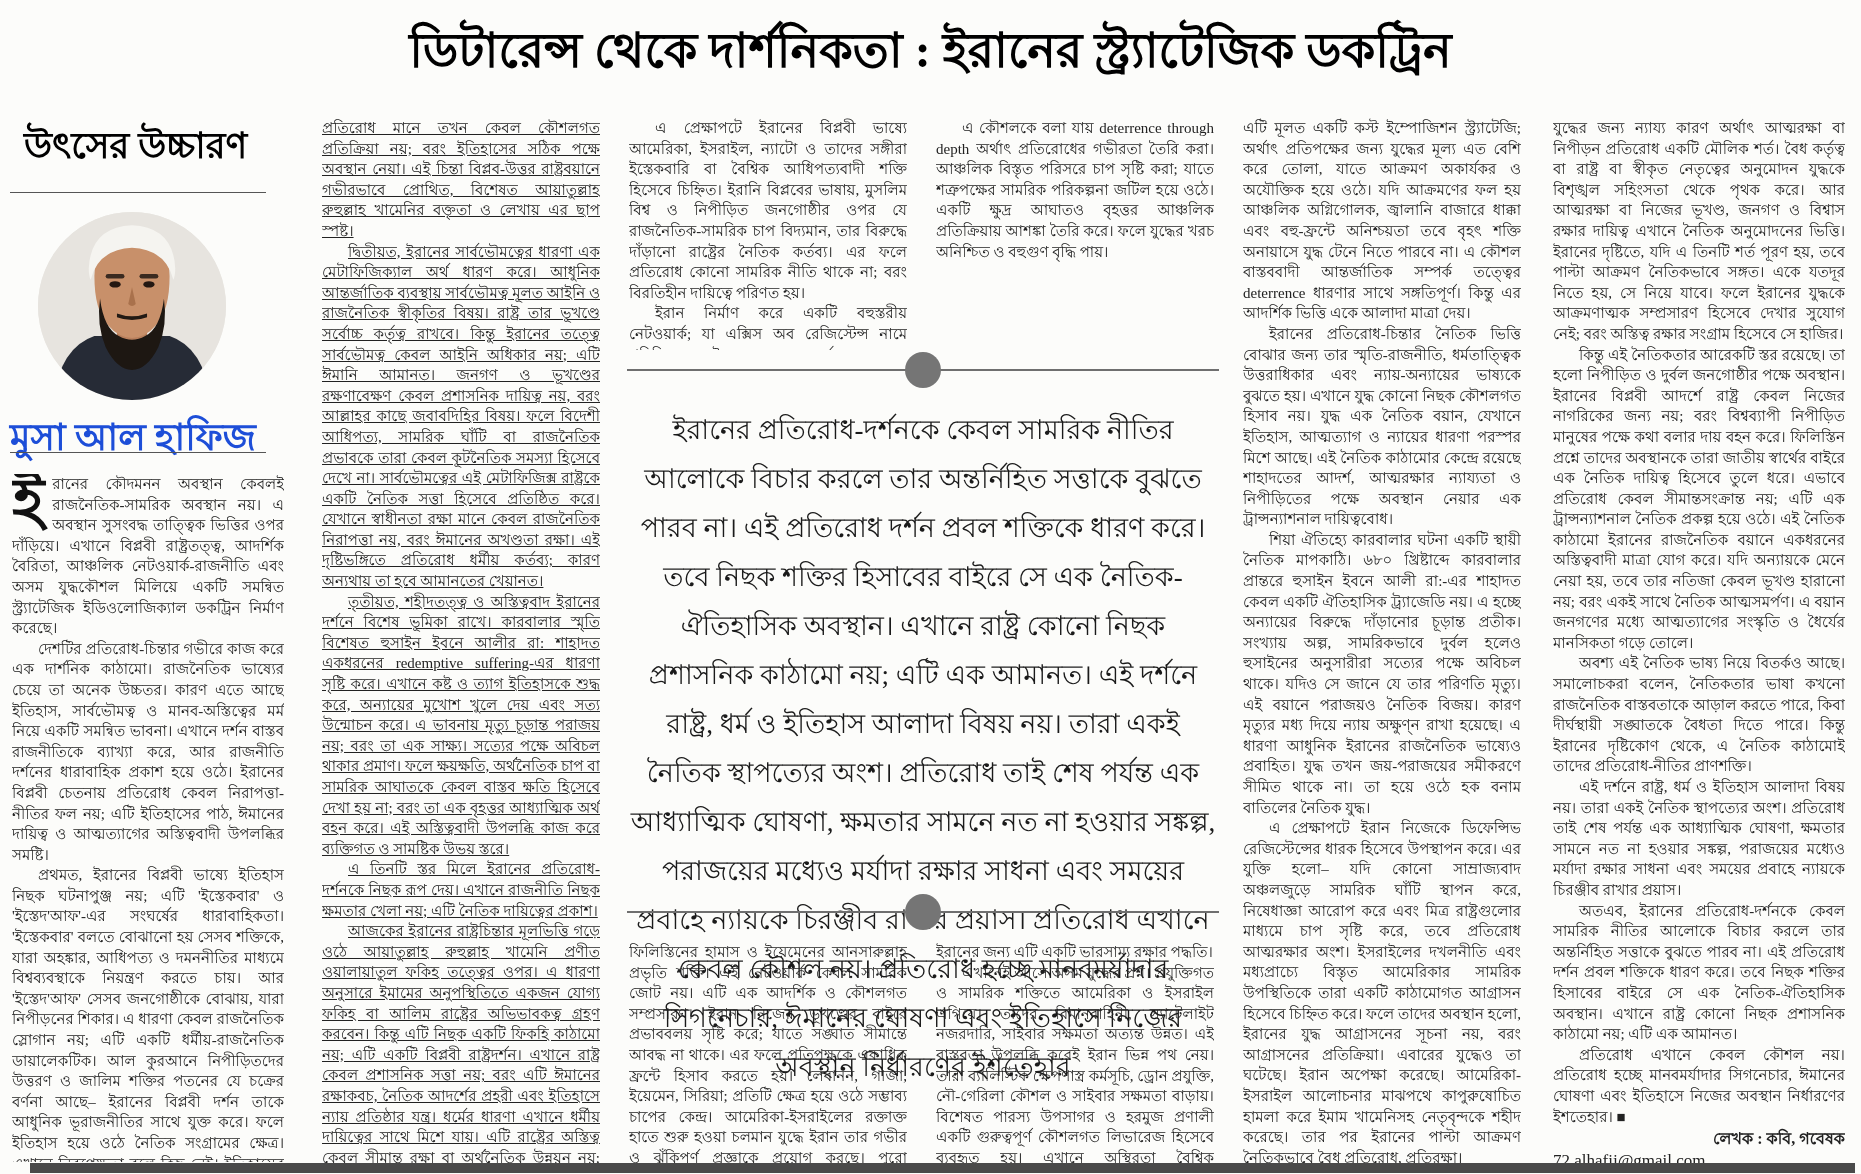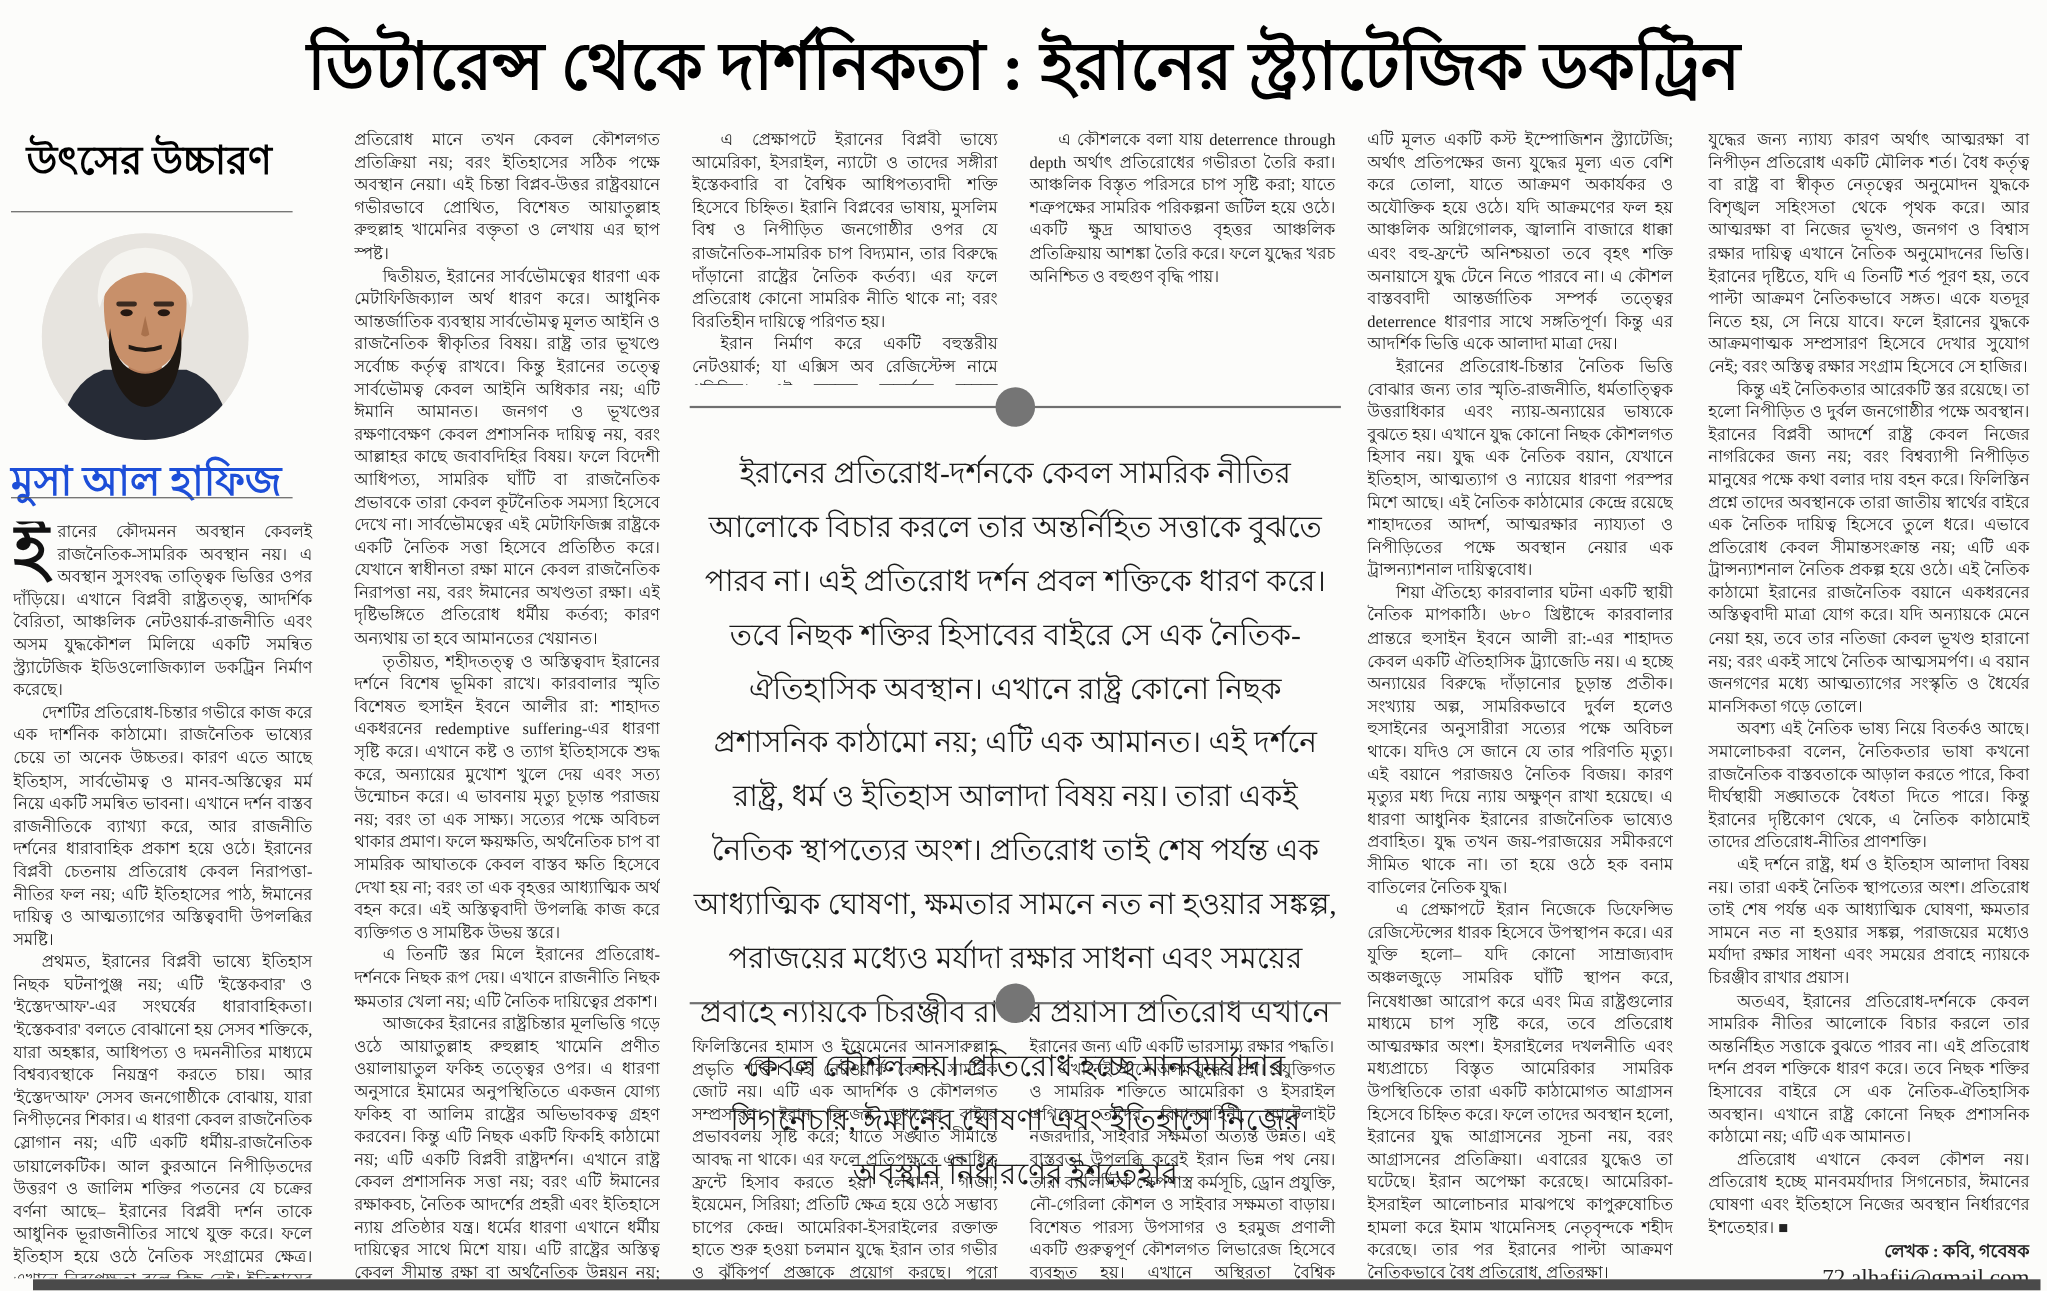--- a/index.html
+++ b/index.html
@@ -4,21 +4,21 @@
 <style>
   html,body{margin:0;padding:0;}
   body{
     width:1861px;height:1174px;position:relative;overflow:hidden;
     background:#fcfcfa;
     font-family:"Liberation Serif","DejaVu Serif",serif;
     color:#1b1b1b;
   }
   .headline{
     position:absolute;left:0;top:14px;width:1861px;text-align:center;
-    font-size:60px;font-weight:700;color:#000;letter-spacing:0px;
+    font-size:48px;font-weight:700;color:#000;letter-spacing:0px;
   }
   .col{position:absolute;overflow:hidden;text-align:justify;
        font-size:15px;line-height:20.6px;color:#222;}
   .col p{margin:0;padding:0;text-indent:26px;}
   .col p.noindent{text-indent:0;}
   .kicker{
     position:absolute;left:14px;top:118px;width:266px;
     font-size:36px;font-weight:700;color:#000;text-align:left;margin-left:10px;
   }
   .rule{position:absolute;height:1px;background:#555;}
@@ -39,21 +39,21 @@
   .pq-rule .line{position:absolute;left:0;right:0;top:17px;height:2px;background:#6f6f6f;}
   .pq-rule .dot{position:absolute;left:50%;top:0;width:36px;height:36px;margin-left:-18px;
     border-radius:50%;background:#757575;}
   .pq-text{
     margin-top:18px;text-align:center;font-size:27px;line-height:49px;
     color:#1a1a1a;font-weight:500;
   }
   .pq-bottom{position:absolute;bottom:0;left:0;right:0;}
   .credit{margin-top:6px;text-align:right;font-size:16px;line-height:24px;text-indent:0;}
   .credit .lbl{font-weight:700;}
-  .credit-email{text-align:right;font-size:21px;font-family:"Liberation Serif",serif;}
+  .credit-email{font-size:17px;font-family:"Liberation Serif",serif;}
   .bottom-bar{position:absolute;left:30px;top:1163px;width:1825px;height:10px;background:#4a4a4a;}
 </style>
 </head>
 <body>
 
 <div class="headline">ডিটারেন্স থেকে দার্শনিকতা : ইরানের স্ট্র্যাটেজিক ডকট্রিন</div>
 
 <div>
   <div class="kicker">উৎসের উচ্চারণ</div>
   <div class="rule" style="left:10px;top:192px;width:256px;"></div>
@@ -86,21 +86,21 @@
   <div class="author-name">মুসা আল হাফিজ</div>
   <div class="rule" style="left:10px;top:452px;width:256px;"></div>
 </div>
 
 <div class="col" style="left:12px;top:474px;width:272px;height:688px;">
   <p class="noindent"><span class="dropcap">ই</span><span>রানের কৌদমনন অবস্থান কেবলই রাজনৈতিক-সামরিক অবস্থান নয়। এ অবস্থান সুসংবদ্ধ তাত্ত্বিক ভিত্তির ওপর দাঁড়িয়ে। এখানে বিপ্লবী রাষ্ট্রতত্ত্ব, আদর্শিক বৈরিতা, আঞ্চলিক নেটওয়ার্ক-রাজনীতি এবং অসম যুদ্ধকৌশল মিলিয়ে একটি সমন্বিত স্ট্র্যাটেজিক ইডিওলোজিক্যাল ডকট্রিন নির্মাণ করেছে।</span></p>
   <p>দেশটির প্রতিরোধ-চিন্তার গভীরে কাজ করে এক দার্শনিক কাঠামো। রাজনৈতিক ভাষ্যের চেয়ে তা অনেক উচ্চতর। কারণ এতে আছে ইতিহাস, সার্বভৌমত্ব ও মানব-অস্তিত্বের মর্ম নিয়ে একটি সমন্বিত ভাবনা। এখানে দর্শন বাস্তব রাজনীতিকে ব্যাখ্যা করে, আর রাজনীতি দর্শনের ধারাবাহিক প্রকাশ হয়ে ওঠে। ইরানের বিপ্লবী চেতনায় প্রতিরোধ কেবল নিরাপত্তা-নীতির ফল নয়; এটি ইতিহাসের পাঠ, ঈমানের দায়িত্ব ও আত্মত্যাগের অস্তিত্ববাদী উপলব্ধির সমষ্টি।</p>
   <p>প্রথমত, ইরানের বিপ্লবী ভাষ্যে ইতিহাস নিছক ঘটনাপুঞ্জ নয়; এটি 'ইস্তেকবার' ও 'ইস্তেদ'আফ'-এর সংঘর্ষের ধারাবাহিকতা। 'ইস্তেকবার' বলতে বোঝানো হয় সেসব শক্তিকে, যারা অহঙ্কার, আধিপত্য ও দমননীতির মাধ্যমে বিশ্বব্যবস্থাকে নিয়ন্ত্রণ করতে চায়। আর 'ইস্তেদ'আফ' সেসব জনগোষ্ঠীকে বোঝায়, যারা নিপীড়নের শিকার। এ ধারণা কেবল রাজনৈতিক স্লোগান নয়; এটি একটি ধর্মীয়-রাজনৈতিক ডায়ালেকটিক। আল কুরআনে নিপীড়িতদের উত্তরণ ও জালিম শক্তির পতনের যে চক্রের বর্ণনা আছে– ইরানের বিপ্লবী দর্শন তাকে আধুনিক ভূরাজনীতির সাথে যুক্ত করে। ফলে ইতিহাস হয়ে ওঠে নৈতিক সংগ্রামের ক্ষেত্র। এখানে নিরপেক্ষতা বলে কিছু নেই। ইতিহাসের প্রতিটি মুহূর্তে মানুষকে একটি পক্ষে দাঁড়াতে হয়।</p>
 </div>
 
-<div class="col" style="left:322px;top:118px;width:278px;height:1046px;">
+<div class="col" style="left:322px;top:118px;width:278px;height:1046px;text-decoration:underline;">
   <p class="noindent">প্রতিরোধ মানে তখন কেবল কৌশলগত প্রতিক্রিয়া নয়; বরং ইতিহাসের সঠিক পক্ষে অবস্থান নেয়া। এই চিন্তা বিপ্লব-উত্তর রাষ্ট্রবয়ানে গভীরভাবে প্রোথিত, বিশেষত আয়াতুল্লাহ রুহুল্লাহ খামেনির বক্তৃতা ও লেখায় এর ছাপ স্পষ্ট।</p>
   <p>দ্বিতীয়ত, ইরানের সার্বভৌমত্বের ধারণা এক মেটাফিজিক্যাল অর্থ ধারণ করে। আধুনিক আন্তর্জাতিক ব্যবস্থায় সার্বভৌমত্ব মূলত আইনি ও রাজনৈতিক স্বীকৃতির বিষয়। রাষ্ট্র তার ভূখণ্ডে সর্বোচ্চ কর্তৃত্ব রাখবে। কিন্তু ইরানের তত্ত্বে সার্বভৌমত্ব কেবল আইনি অধিকার নয়; এটি ঈমানি আমানত। জনগণ ও ভূখণ্ডের রক্ষণাবেক্ষণ কেবল প্রশাসনিক দায়িত্ব নয়, বরং আল্লাহর কাছে জবাবদিহির বিষয়। ফলে বিদেশী আধিপত্য, সামরিক ঘাঁটি বা রাজনৈতিক প্রভাবকে তারা কেবল কূটনৈতিক সমস্যা হিসেবে দেখে না। সার্বভৌমত্বের এই মেটাফিজিক্স রাষ্ট্রকে একটি নৈতিক সত্তা হিসেবে প্রতিষ্ঠিত করে। যেখানে স্বাধীনতা রক্ষা মানে কেবল রাজনৈতিক নিরাপত্তা নয়, বরং ঈমানের অখণ্ডতা রক্ষা। এই দৃষ্টিভঙ্গিতে প্রতিরোধ ধর্মীয় কর্তব্য; কারণ অন্যথায় তা হবে আমানতের খেয়ানত।</p>
   <p>তৃতীয়ত, শহীদতত্ত্ব ও অস্তিত্ববাদ ইরানের দর্শনে বিশেষ ভূমিকা রাখে। কারবালার স্মৃতি বিশেষত হুসাইন ইবনে আলীর রা: শাহাদত একধরনের redemptive suffering-এর ধারণা সৃষ্টি করে। এখানে কষ্ট ও ত্যাগ ইতিহাসকে শুদ্ধ করে, অন্যায়ের মুখোশ খুলে দেয় এবং সত্য উন্মোচন করে। এ ভাবনায় মৃত্যু চূড়ান্ত পরাজয় নয়; বরং তা এক সাক্ষ্য। সত্যের পক্ষে অবিচল থাকার প্রমাণ। ফলে ক্ষয়ক্ষতি, অর্থনৈতিক চাপ বা সামরিক আঘাতকে কেবল বাস্তব ক্ষতি হিসেবে দেখা হয় না; বরং তা এক বৃহত্তর আধ্যাত্মিক অর্থ বহন করে। এই অস্তিত্ববাদী উপলব্ধি কাজ করে ব্যক্তিগত ও সামষ্টিক উভয় স্তরে।</p>
   <p>এ তিনটি স্তর মিলে ইরানের প্রতিরোধ-দর্শনকে নিছক রূপ দেয়। এখানে রাজনীতি নিছক ক্ষমতার খেলা নয়; এটি নৈতিক দায়িত্বের প্রকাশ।</p>
   <p>আজকের ইরানের রাষ্ট্রচিন্তার মূলভিত্তি গড়ে ওঠে আয়াতুল্লাহ রুহুল্লাহ খামেনি প্রণীত ওয়ালায়াতুল ফকিহ তত্ত্বের ওপর। এ ধারণা অনুসারে ইমামের অনুপস্থিতিতে একজন যোগ্য ফকিহ বা আলিম রাষ্ট্রের অভিভাবকত্ব গ্রহণ করবেন। কিন্তু এটি নিছক একটি ফিকহি কাঠামো নয়; এটি একটি বিপ্লবী রাষ্ট্রদর্শন। এখানে রাষ্ট্র কেবল প্রশাসনিক সত্তা নয়; বরং এটি ঈমানের রক্ষাকবচ, নৈতিক আদর্শের প্রহরী এবং ইতিহাসে ন্যায় প্রতিষ্ঠার যন্ত্র। ধর্মের ধারণা এখানে ধর্মীয় দায়িত্বের সাথে মিশে যায়। এটি রাষ্ট্রের অস্তিত্ব কেবল সীমান্ত রক্ষা বা অর্থনৈতিক উন্নয়ন নয়; বরং 'হক'-এর প্রতিষ্ঠা ও 'বাতিল' প্রতিরোধের প্রকল্প।</p>
 </div>
 
 <div class="col" style="left:629px;top:118px;width:278px;height:232px;">
   <p>এ প্রেক্ষাপটে ইরানের বিপ্লবী ভাষ্যে আমেরিকা, ইসরাইল, ন্যাটো ও তাদের সঙ্গীরা ইস্তেকবারি বা বৈশ্বিক আধিপত্যবাদী শক্তি হিসেবে চিহ্নিত। ইরানি বিপ্লবের ভাষায়, মুসলিম বিশ্ব ও নিপীড়িত জনগোষ্ঠীর ওপর যে রাজনৈতিক-সামরিক চাপ বিদ্যমান, তার বিরুদ্ধে দাঁড়ানো রাষ্ট্রের নৈতিক কর্তব্য। এর ফলে প্রতিরোধ কোনো সামরিক নীতি থাকে না; বরং বিরতিহীন দায়িত্বে পরিণত হয়।</p>
   <p>ইরান নির্মাণ করে একটি বহুস্তরীয় নেটওয়ার্ক; যা এক্সিস অব রেজিস্টেন্স নামে পরিচিত। এই অক্ষের অন্তর্ভুক্ত রয়েছে লেবাননের হিজবুল্লাহ,</p>

